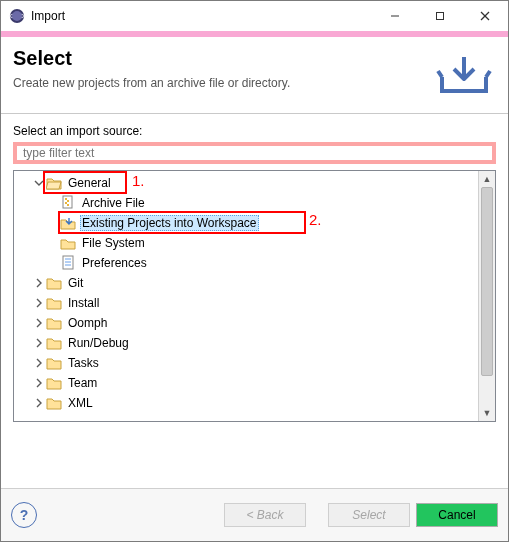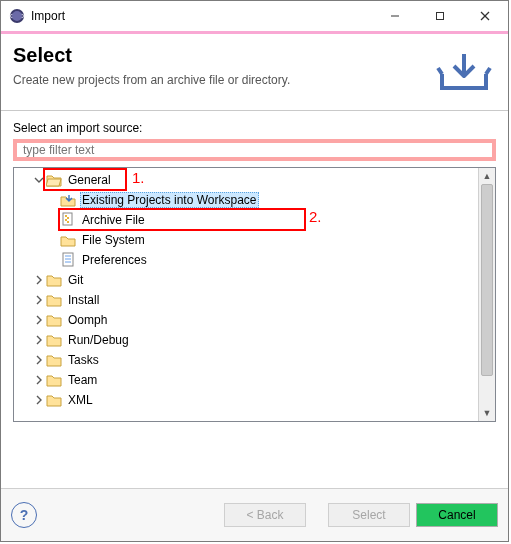--- a/index.html
+++ b/index.html
@@ -22,21 +22,21 @@
     flex-direction: column;
     box-sizing: border-box;
   }
   
   .titlebar {
     height: 30px;
     background: #ffffff;
     display: flex;
     align-items: center;
     padding: 0 0 0 8px;
-    border-bottom: 3px solid #f9a8d4;
+    border-bottom: 6px solid #f9a8d4;
   }
   .titlebar .app-icon {
     width: 16px; height: 16px;
     margin-right: 6px;
   }
   .titlebar .title-text {
     flex: 1;
     font-size: 12px;
   }
   .win-controls {
@@ -244,20 +244,21 @@
     border: 1px solid #adadad;
   }
   .btn.primary {
     background: #fdfdfd;
     border: 1px solid #3298fe;
   }
   .btn.disabled {
     color: #a6a6a6;
     border-color: #cfcfcf;
     background: #efefef;
+    font-style: italic;
   }
   .gap-after { margin-left: 16px; }
 
   .midspace {
     height: 32px;
     background: #ffffff;
   }
 </style>
 </head>
 <body>
@@ -333,45 +334,45 @@
               <span class="folder-icon">
                 <svg viewBox="0 0 16 16" width="16" height="16">
                   <path d="M1 4 h5 l2 2 h7 v8 h-14 z" fill="#ffe29a" stroke="#c9a23f"></path>
                   <path d="M2 7 h13 l-2 7 h-13 z" fill="#ffe9b3" stroke="#c9a23f"></path>
                 </svg>
               </span>
               <span class="row-label">General</span>
             </div>
           </li>
           <li>
-            <div class="tree-row indent-2 selected">
-              <span class="item-icon">
-                <svg viewBox="0 0 16 16" width="16" height="16">
-                  <path d="M1 5 h5 l2 2 h7 v7 h-14 z" fill="#ffe29a" stroke="#c9a23f"></path>
-                  <path d="M9 3 v6 M6 6 l3 3 l3 -3" fill="none" stroke="#3a76c6" stroke-width="1.4"></path>
-                </svg>
-              </span>
-              <span class="row-label">Existing Projects into Workspace</span>
-            </div>
-          </li>
-          <li>
             <div class="tree-row indent-2">
               <span class="item-icon">
                 <svg viewBox="0 0 16 16" width="16" height="16">
                   <rect x="3" y="1" width="9" height="12" fill="#fff" stroke="#888"></rect>
                   <rect x="5" y="3" width="2" height="2" fill="#e8b43a"></rect>
                     <rect x="7" y="5" width="2" height="2" fill="#e8b43a"></rect>
                   <rect x="5" y="7" width="2" height="2" fill="#e8b43a"></rect>
                     <rect x="7" y="9" width="2" height="2" fill="#e8b43a"></rect>
                 </svg>
               </span>
               <span class="row-label">Archive File</span>
             </div>
           </li>
           <li>
+            <div class="tree-row indent-2 selected">
+              <span class="item-icon">
+                <svg viewBox="0 0 16 16" width="16" height="16">
+                  <path d="M1 5 h5 l2 2 h7 v7 h-14 z" fill="#ffe29a" stroke="#c9a23f"></path>
+                  <path d="M9 3 v6 M6 6 l3 3 l3 -3" fill="none" stroke="#3a76c6" stroke-width="1.4"></path>
+                </svg>
+              </span>
+              <span class="row-label">Existing Projects into Workspace</span>
+            </div>
+          </li>
+          <li>
             <div class="tree-row indent-2">
               <span class="item-icon">
                 <svg viewBox="0 0 16 16" width="16" height="16">
                   <path d="M1 5 h5 l2 2 h7 v7 h-14 z" fill="#ffe29a" stroke="#c9a23f"></path>
                 </svg>
               </span>
               <span class="row-label">File System</span>
             </div>
           </li>
           <li>

